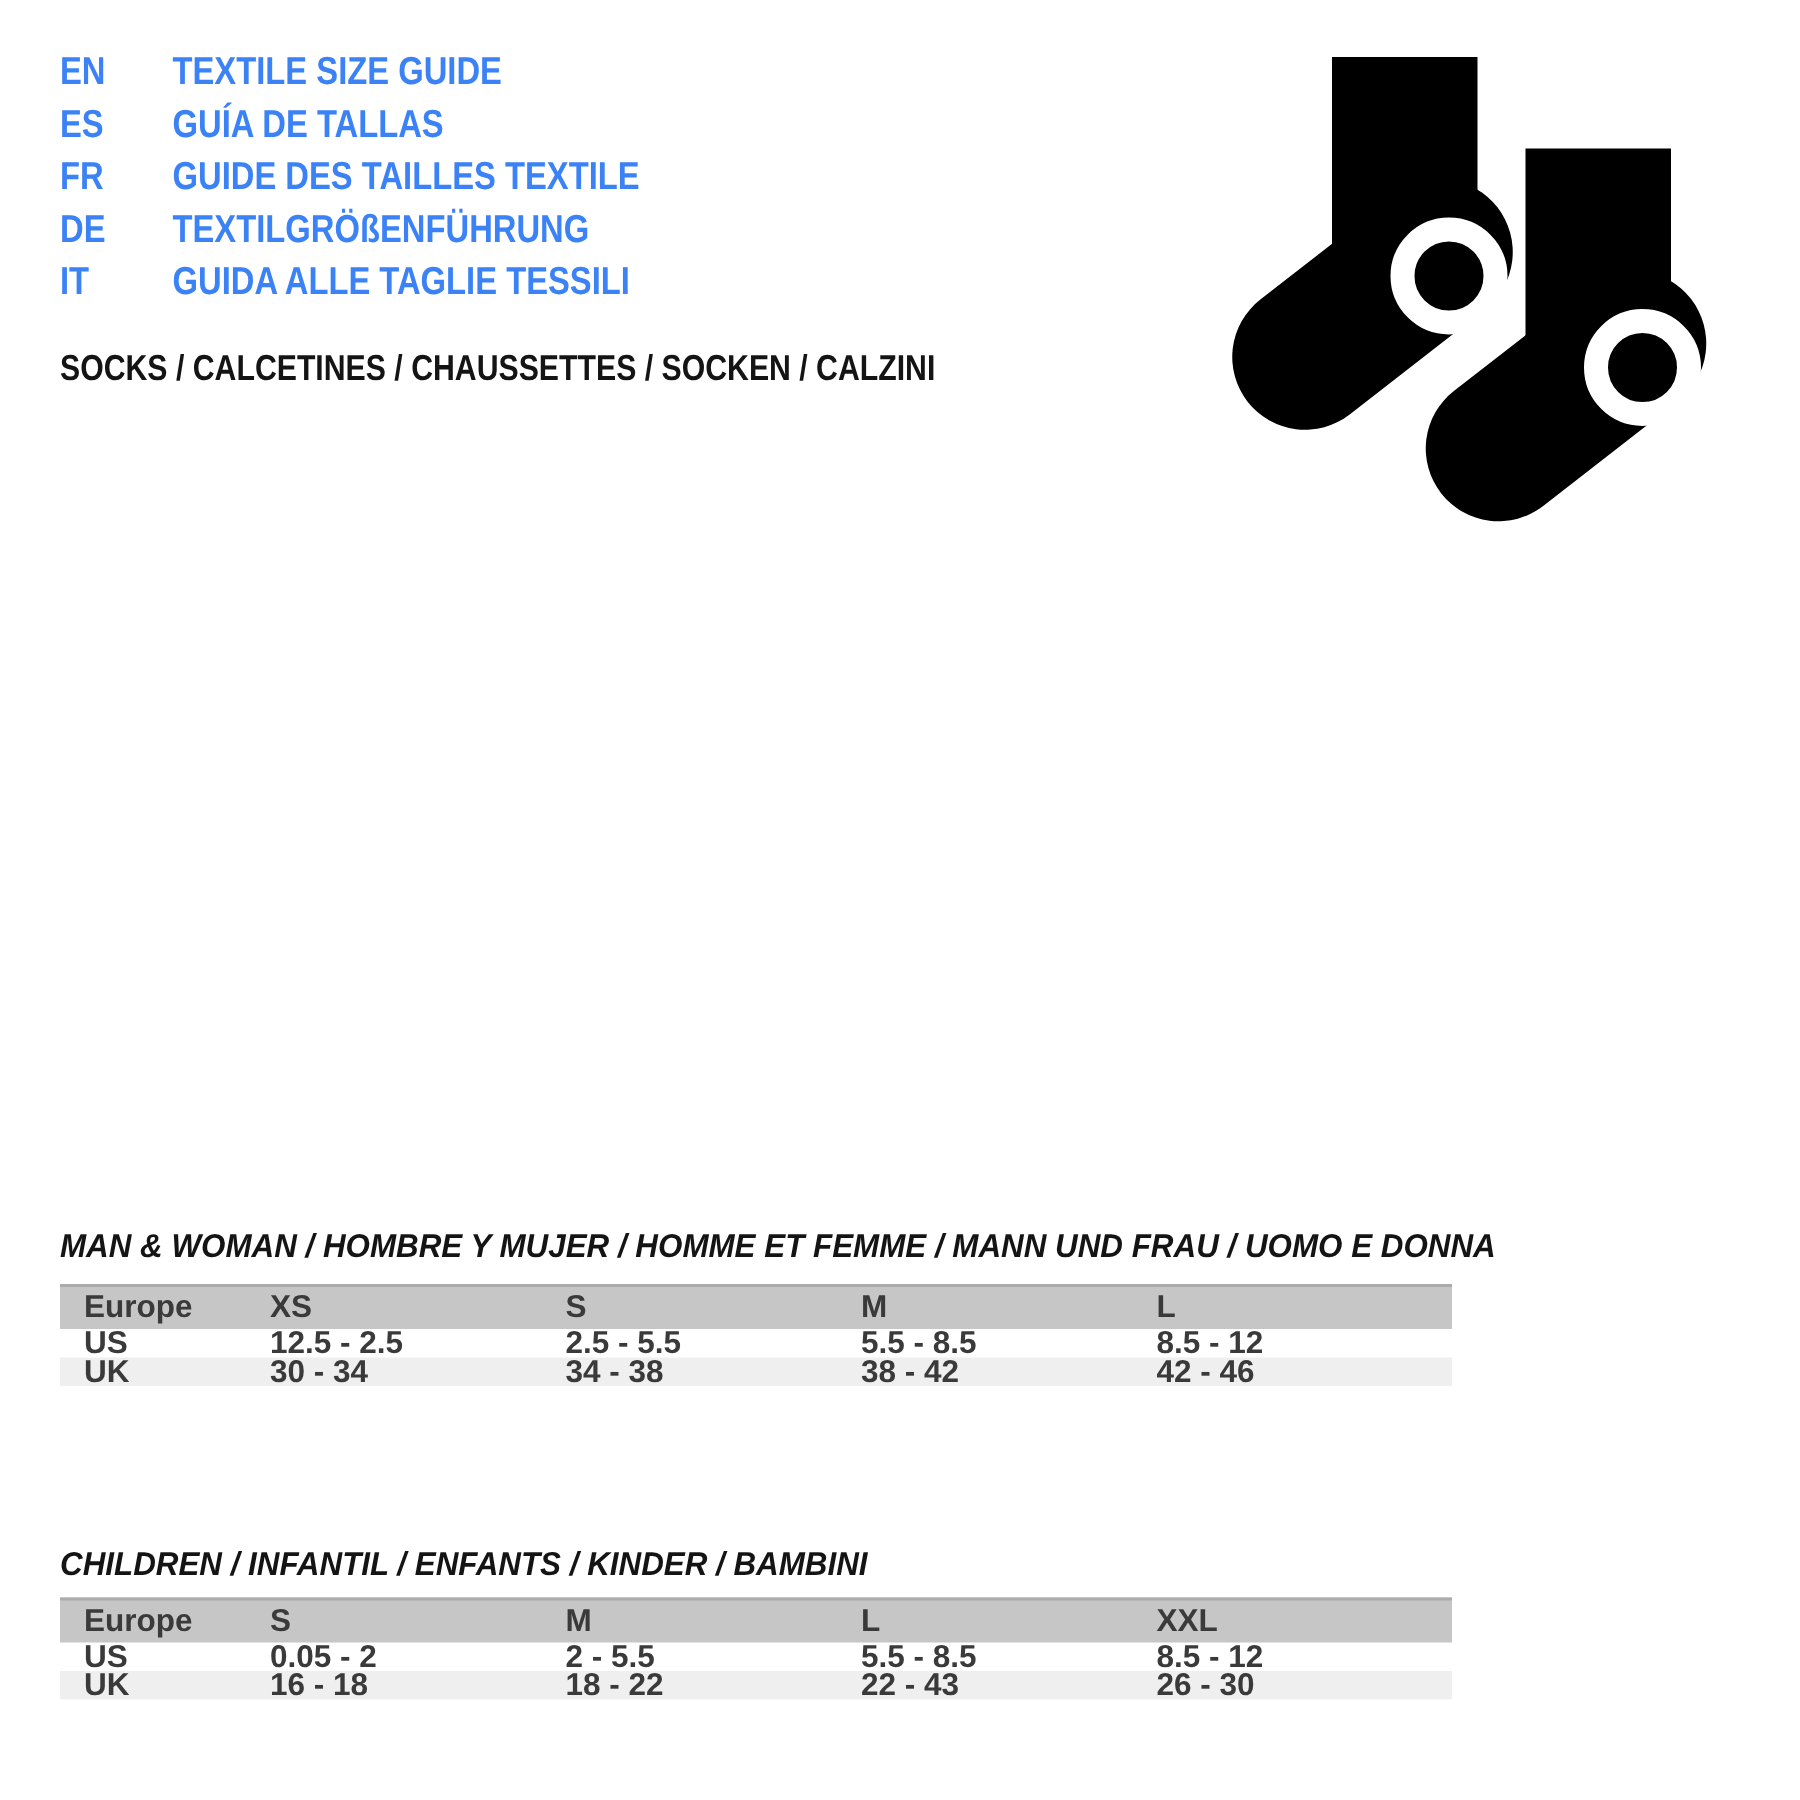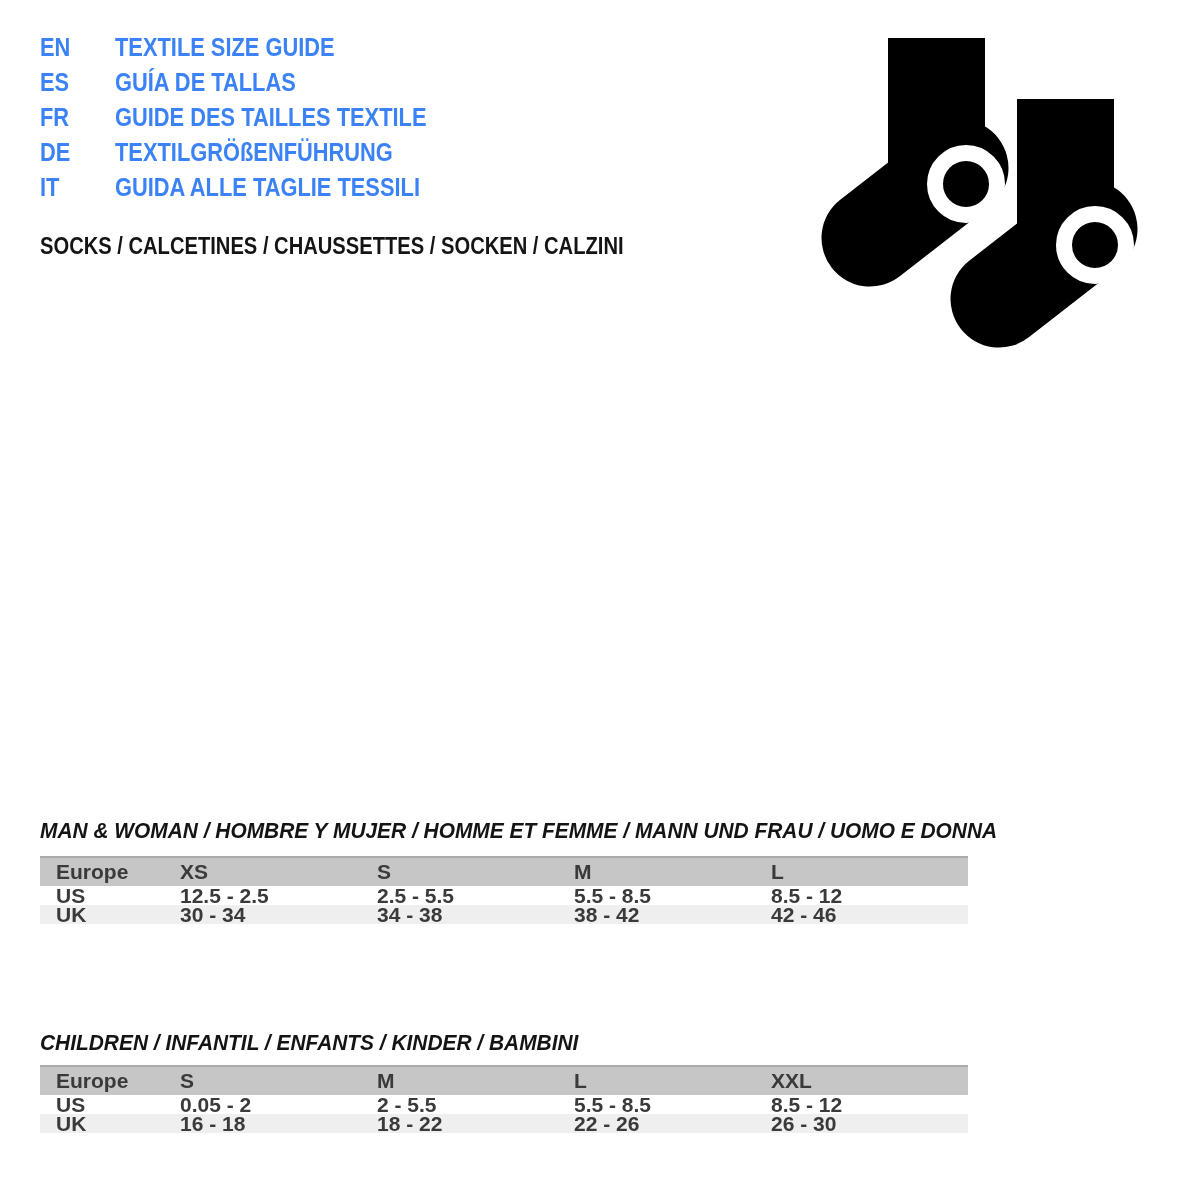--- a/index.html
+++ b/index.html
@@ -146,18 +146,18 @@
       <div class="cell label">US</div>
       <div class="cell val">0.05 - 2</div>
       <div class="cell val">2 - 5.5</div>
       <div class="cell val">5.5 - 8.5</div>
       <div class="cell val">8.5 - 12</div>
     </div>
     <div class="t-row alt">
       <div class="cell label">UK</div>
       <div class="cell val">16 - 18</div>
       <div class="cell val">18 - 22</div>
-      <div class="cell val">22 - 26</div>
+      <div class="cell val">22 - 43</div>
       <div class="cell val">26 - 30</div>
     </div>
   </div>
 
 </div>
 
 </body></html>

